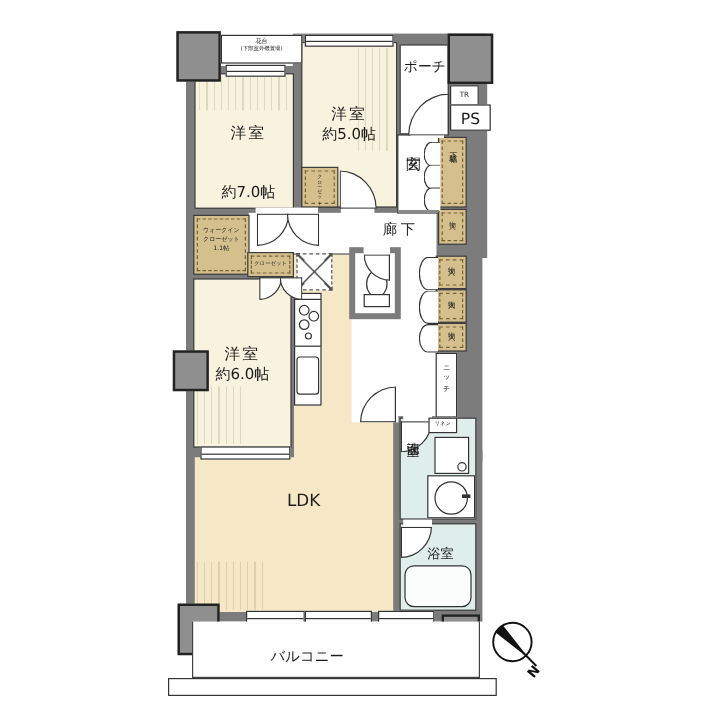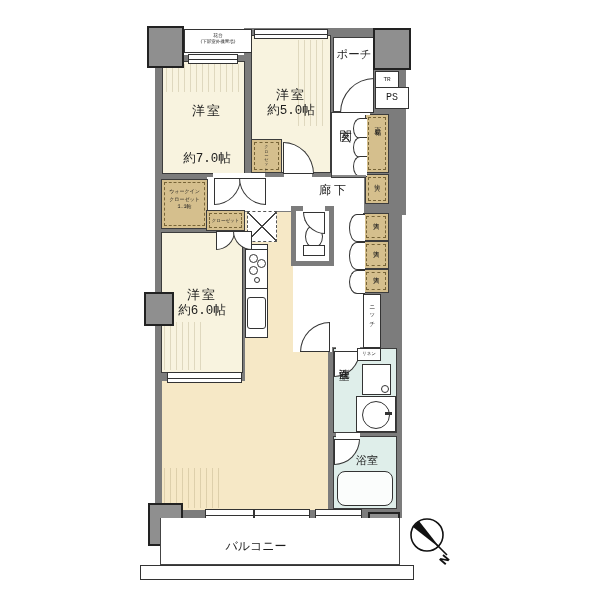--- a/index.html
+++ b/index.html
@@ -9,21 +9,21 @@
   .wall{background:var(--wall);}
   .pillar{background:var(--pillar);border:2px solid #222;}
   .fill{box-shadow:0 0 0 1px #3c3c3c;}
   .cream{background:var(--room_cream);}
   .ldk{background:var(--ldk_cream);}
   .tan{background:var(--storage_tan);}
   .aqua{background:var(--wet_aqua);}
   .white{background:#fff;}
   .noline{box-shadow:none;}
   .tan .dash{position:absolute;inset:2px;border:1px dashed rgba(70,52,10,.65);pointer-events:none;}
-  .lbl{position:absolute;text-align:center;line-height:1.22;white-space:nowrap;font-family:Liberation Mono, monospace;}
+  .lbl{position:absolute;text-align:center;line-height:1.22;white-space:nowrap;}
   .vt{writing-mode:vertical-rl;text-orientation:upright;letter-spacing:1px;white-space:nowrap;}
   .arc{position:absolute;background:#fff;border:1px solid #333;}
   .tl{border-radius:100% 0 0 0;}
   .tr{border-radius:0 100% 0 0;}
   .br{border-radius:0 0 100% 0;}
   .bl{border-radius:0 0 0 100%;}
   .scal{position:absolute;background:#fff;border:1px solid #333;border-right:none;
         border-radius:50% 0 0 50%/50% 0 0 50%;}
   .win{position:absolute;background:#fff;border:1px solid #333;}
   .win::after{content:"";position:absolute;left:0;right:0;top:50%;height:1px;background:#333;}
@@ -75,21 +75,21 @@
   <div class="win" style="left:254px;top:29px;width:72px;height:8px;"></div>
   <div class="win" style="left:167px;top:372px;width:73px;height:9px;"></div>
   <div class="win" style="left:205px;top:509px;width:47px;height:9px;"></div>
   <div class="win" style="left:254px;top:509px;width:54px;height:9px;"></div>
   <div class="win" style="left:315px;top:509px;width:45px;height:9px;"></div>
 
   <div class="box" style="left:375px;top:71px;width:22px;height:15px;">
     <span class="lbl" style="left:0;right:0;top:4px;font-size:6px;">TR</span>
   </div>
   <div class="box" style="left:375px;top:87px;width:32px;height:20px;">
-    <span class="lbl" style="left:0;right:0;top:4px;font-size:10px;">PS</span>
+    <span class="lbl" style="left:0;right:0;top:4px;font-size:13px;">PS</span>
   </div>
 
   <div class="abs fill tan" style="left:366px;top:115px;width:22px;height:57px;">
     <div class="dash"></div>
     <span class="lbl vt" style="left:7px;top:7px;font-size:6.5px;">下駄箱</span>
   </div>
   <div class="abs fill tan" style="left:366px;top:175px;width:22px;height:28px;">
     <div class="dash"></div>
     <span class="lbl vt" style="left:7px;top:5px;font-size:5.5px;">物入</span>
   </div>
@@ -201,20 +201,21 @@
   </div>
   <div class="lbl" style="left:248px;top:88px;width:86px;">
     <span style="display:block;font-size:13px;letter-spacing:2px;">洋室</span>
     <span style="display:block;font-size:12.5px;">約5.0帖</span>
   </div>
   <div class="lbl" style="left:162px;top:288px;width:80px;">
     <span style="display:block;font-size:13px;letter-spacing:2px;">洋室</span>
     <span style="display:block;font-size:12.5px;">約6.0帖</span>
   </div>
   <div class="lbl" style="left:203px;top:410px;width:100px;">
+    <span style="display:block;font-size:14px;">LDK</span>
   </div>
   <span class="lbl" style="left:332px;top:48px;width:44px;font-size:11.5px;">ポーチ</span>
   <span class="lbl vt" style="left:337px;top:120px;font-size:12px;">玄関</span>
   <span class="lbl" style="left:312px;top:184px;width:44px;font-size:12px;letter-spacing:3px;">廊下</span>
   <span class="lbl vt" style="left:337px;top:360px;font-size:10.5px;">洗面室</span>
   <span class="lbl" style="left:350px;top:455px;width:34px;font-size:11px;">浴室</span>
 
   <svg width="50" height="52" viewBox="0 0 50 52" style="position:absolute;left:406px;top:514px;">
     <circle cx="21" cy="21" r="16" fill="#fff" stroke="#111" stroke-width="1.6"></circle>
     <polygon points="7,13 13,7 35,35" fill="#111"></polygon>

